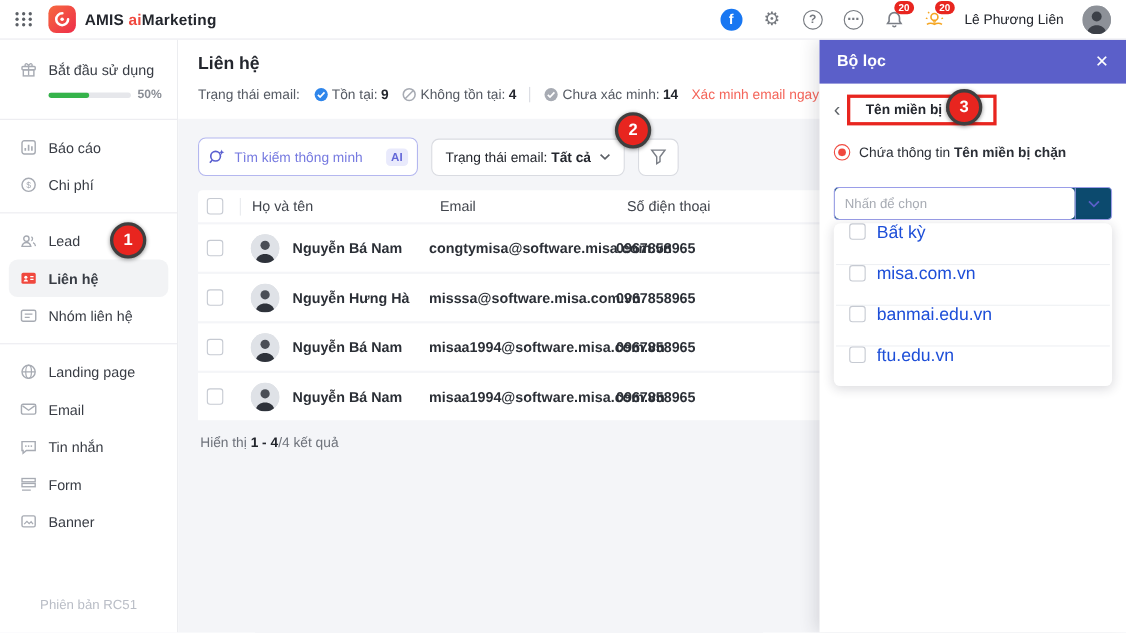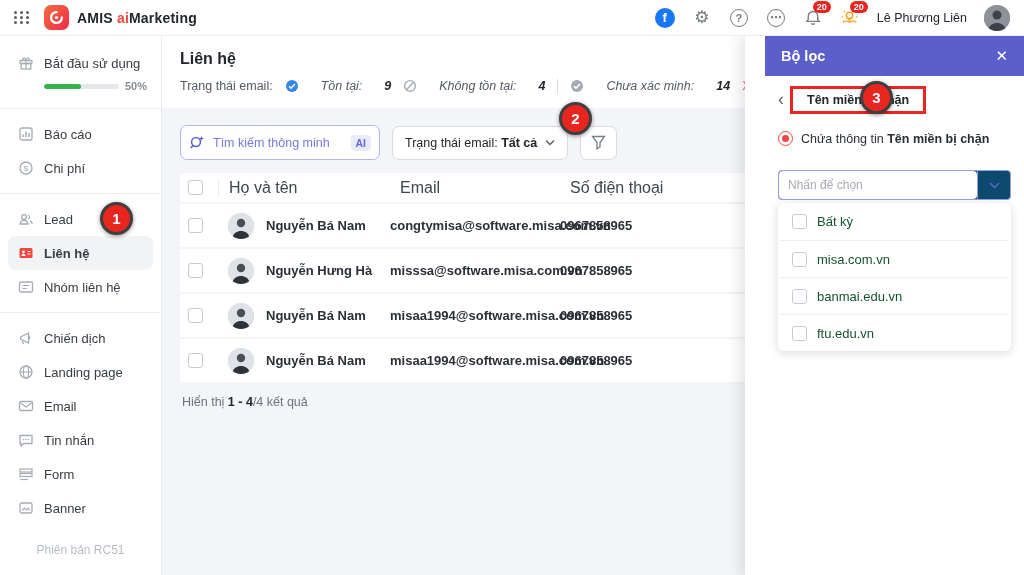--- a/index.html
+++ b/index.html
@@ -32,63 +32,63 @@
   .progress-track { flex:1; height:5px; border-radius:3px; background:#e6e7eb; overflow:hidden; }
   .progress-fill { height:100%; background:#35b34a; border-radius:3px; }
   .progress-label { font-size:11px; color:#8a8e96;font-weight:bold; }
   .version { position:absolute; bottom:18px; left:0; right:0; text-align:center; color:#b9bdc6; font-size:12px; }
 
   
   .main-header { position:absolute; top:36px; left:162px; right:0; height:72px; background:#fff; padding:14px 18px 0; }
   .page-title { font-size:16px; font-weight:bold; color:#23262d; }
   .status-row { display:flex; align-items:center; gap:12px; margin-top:11px; font-size:12.5px; color:#555a63; }
   .status-row b { color:#23262d; }
-  .status-item { display:flex; align-items:flex-end; gap:22px;font-style:italic; }
+  .status-item { display:flex; align-items:flex-end; gap:3px; }
   .v-divider { width:1px; height:14px; background:#d9dbe1; }
   .verify-link { color:#f4655a; cursor:pointer; }
 
   .content { position:absolute; top:108px; left:162px; right:0; bottom:0; background:#f4f5f8; }
   .toolbar { display:flex; align-items:center; gap:12px; padding:17px 18px 13px; }
   .search-box { width:200px; height:35px; background:#fff; border:1px solid #b4b7ef; border-radius:7px; display:flex; align-items:center; padding:0 8px; gap:7px; }
   .search-box input { border:none; outline:none; flex:1; min-width:0; font-size:12.5px; color:#2b2f36; font-family:inherit; }
   .search-box input::placeholder { color:#767ae0; }
   .ai-pill { background:#e9eafc; color:#6468d8; font-size:10.5px; font-weight:bold; padding:2px 5px; border-radius:4px; }
   .select-btn { height:34px; background:#fff; border:1px solid #d9dbe1; border-radius:7px; display:flex; align-items:center; gap:8px; padding:0 12px; font-size:12.5px; color:#23262d; cursor:pointer;justify-content:center; }
   .icon-btn { width:37px; height:34px; background:#fff; border:1px solid #d9dbe1; border-radius:7px; display:flex; align-items:center; justify-content:center; cursor:pointer; }
 
   .table-wrap { margin:0 18px; }
   .t-row { display:grid; grid-template-columns:30px 172px 170px 1fr; align-items:center; background:#fff; padding-left:8px; }
-  .t-head { height:29px; font-size:16px; color:#41454d; border-radius:4px 4px 0 0; }
+  .t-head { height:29px; font-size:13px; color:#41454d; border-radius:4px 4px 0 0; }
   .t-head .hdr-cell { border-left:1px solid #e8eaee; padding-left:10px; height:16px; line-height:16px; }
   .t-head .hdr-cell.no-b { border-left:none; }
   .t-body-row { height:43px; margin-top:2px; font-size:13px;font-weight:bold; }
   .name-cell { display:flex; align-items:center; gap:12px; padding-left:10px; }
   .cb { width:15px; height:15px; border:1.5px solid #c6cad2; border-radius:3px; background:#fff; cursor:pointer; }
   .avatar-xs { width:26px; height:26px; border-radius:50%; background:#d8dbe0; overflow:hidden; flex:0 0 26px; }
   .table-footer { padding:13px 2px; font-size:12.5px; color:#6e727b; }
   .table-footer b { color:#23262d;text-align:right; }
 
   
-  .panel { position:absolute; top:36px; left:745px; width:279px; bottom:0; background:#fff; box-shadow:-4px 0 14px rgba(40,40,60,.14); z-index:20;padding-left:20px; }
+  .panel { position:absolute; top:36px; left:745px; width:279px; bottom:0; background:#fff; box-shadow:-4px 0 14px rgba(40,40,60,.14); z-index:20; }
   .panel-header { height:40px; background:#5b5fc9; color:#fff; display:flex; align-items:center; padding:0 16px; }
   .panel-title { font-size:14.5px; font-weight:bold; }
   .panel-close { margin-left:auto; font-size:15px; cursor:pointer; }
   .panel-body { padding:10px 13px; }
   .section-row { display:flex; align-items:center; gap:6px; }
   .back-chevron { color:#5f6368; font-size:18px; line-height:1; cursor:pointer; padding-bottom:2px; }
   .section-box { border:3px solid #e8251f; background:#fff; padding:4px 14px; font-weight:bold; font-size:12.5px; color:#23262d; }
   .radio-row { display:flex; align-items:center; gap:8px; margin-top:17px; font-size:12.5px; color:#2b2f36; }
   .radio { width:15px; height:15px; border-radius:50%; border:1.6px solid #f0483e; display:flex; align-items:center; justify-content:center; flex:0 0 15px; }
   .radio i { width:7px; height:7px; border-radius:50%; background:#f0483e; }
   .select-field { margin-top:24px; height:30px; border:1px solid #9a9de8; border-radius:4px; display:flex; align-items:stretch; background:#0c4a6e; }
   .select-field input { border:none; outline:none; flex:1; min-width:0; padding:0 9px; font-size:12px; font-family:inherit; color:#2b2f36; border-radius:4px; }
   .select-field input::placeholder { color:#a7abb3; }
   .chev-seg { width:33px; border-left:1px solid #9a9de8; display:flex; align-items:center; justify-content:center; cursor:pointer; }
   .options-card { margin-top:3px; background:#fff; border-radius:6px; box-shadow:0 2px 10px rgba(30,30,50,.16); padding:0 2px; }
-  .option-row { display:flex; align-items:center; gap:10px; height:37px; padding:0 12px; font-size:13px; color:#14532d; cursor:pointer; }
+  .option-row { display:flex; align-items:flex-start; gap:10px; height:37px; padding:0 12px; font-size:16px; color:#1d4ed8; cursor:pointer; }
   .option-row + .option-row { border-top:1px solid #eef0f3; }
 
   
   .ann-circle { position:absolute; width:33px; height:33px; border-radius:50%; background:#e8251f; border:3px solid #3f3f3f; color:#fff; font-weight:bold; font-size:15px; display:flex; align-items:center; justify-content:center; z-index:40; box-shadow:0 1px 4px rgba(0,0,0,.45); }
 </style>
 </head>
 <body>
 
 <div class="topbar">
   <div class="grid-dots">
@@ -202,27 +202,20 @@
   </div>
   <div class="side-item">
     <svg width="16" height="16" viewBox="0 0 16 16">
         <rect x="1.5" y="3" width="13" height="10" rx="1.5" fill="none" stroke="#a7abb3" stroke-width="1.3"></rect>
         <path d="M4.5 6.5h7M4.5 9.5h4.5" stroke="#a7abb3" stroke-width="1.2"></path>
       </svg>
     <span>Nhóm liên hệ</span>
   </div>
   <div class="side-divider"></div>
 
-  <div class="side-item">
-    <svg width="16" height="16" viewBox="0 0 16 16">
-        <path d="M2.5 7l8-4v10l-8-4z" fill="none" stroke="#a7abb3" stroke-width="1.3"></path>
-        <path d="M10.5 5.5c1.5.5 1.5 3.5 0 4M4.5 11l1 3" stroke="#a7abb3" stroke-width="1.2" fill="none"></path>
-      </svg>
-    <span>Chiến dịch</span>
-  </div>
   <div class="side-item">
     <svg width="16" height="16" viewBox="0 0 16 16">
         <circle cx="8" cy="8" r="6" fill="none" stroke="#a7abb3" stroke-width="1.3"></circle>
         <ellipse cx="8" cy="8" rx="2.6" ry="6" fill="none" stroke="#a7abb3" stroke-width="1.1"></ellipse>
         <path d="M2.2 8h11.6" stroke="#a7abb3" stroke-width="1.1"></path>
       </svg>
     <span>Landing page</span>
   </div>
   <div class="side-item">
     <svg width="16" height="16" viewBox="0 0 16 16">

